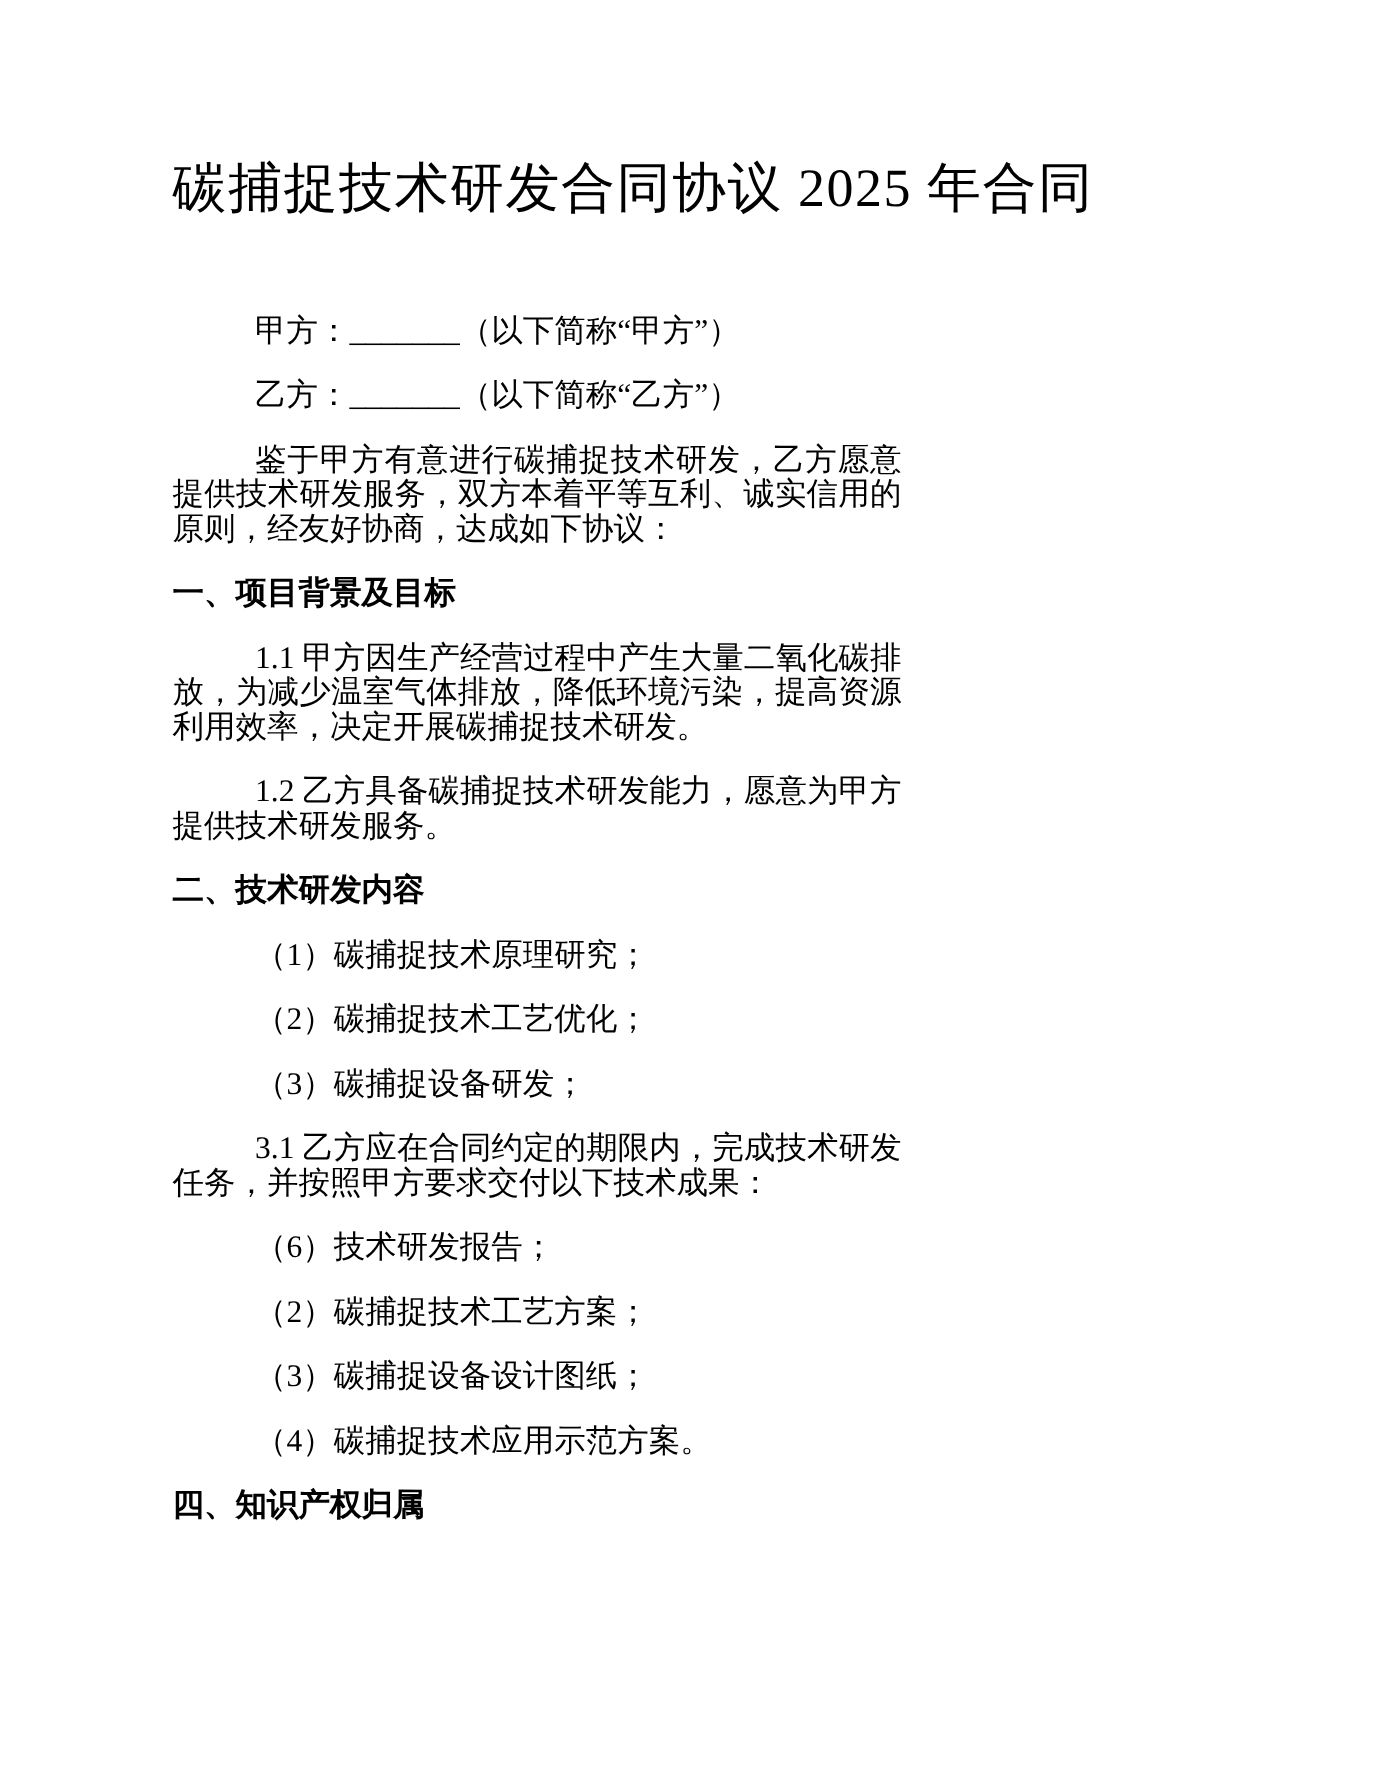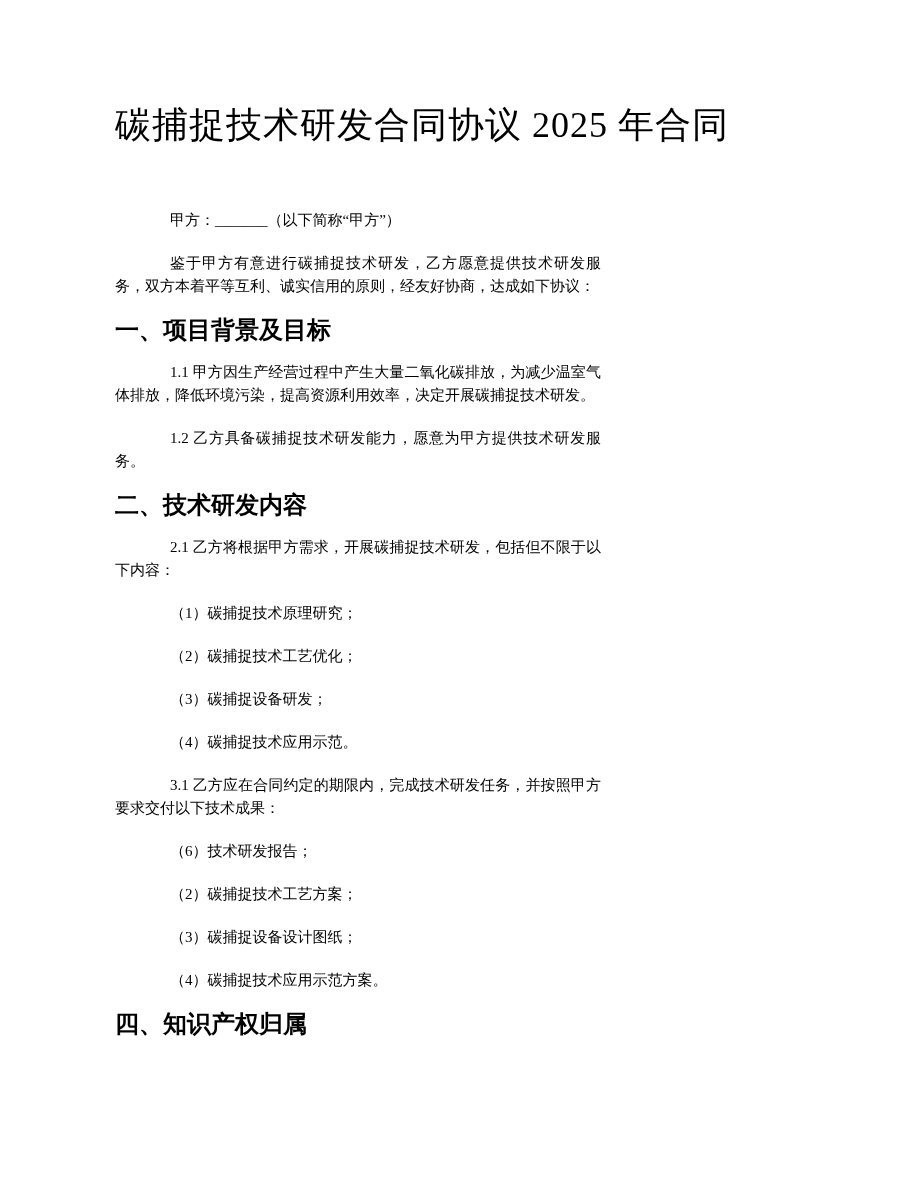--- a/index.html
+++ b/index.html
@@ -24,60 +24,59 @@
   .doc-title {
     font-size: 36px;
     line-height: 44px;
     font-weight: normal;
     text-align: center;
     margin: 0 0 62px 0;
     letter-spacing: 1px;
     white-space: nowrap;
   }
   .para {
-    font-size: 15px;
+    font-size: 21px;
     line-height: 23px;
     margin: 0 16px 20px 0;
     text-indent: 55px;
     text-align: justify;
     font-family: Liberation Serif, serif;
   }
   .section-heading {
     font-family: "Liberation Sans", "DejaVu Sans", sans-serif;
-    font-size: 24px;
+    font-size: 21px;
     line-height: 23px;
     font-weight: bold;
     margin: 0 0 20px 0;
     text-indent: 0;
   }
 </style>
 </head>
 <body>
 
 <div class="doc-page">
 
   <h1 class="doc-title">碳捕捉技术研发合同协议 2025 年合同</h1>
 
   <p class="para">甲方：_______（以下简称“甲方”）</p>
 
+  <p class="para">乙方：_______（以下简称“乙方”）</p>
 
   <p class="para">鉴于甲方有意进行碳捕捉技术研发，乙方愿意提供技术研发服务，双方本着平等互利、诚实信用的原则，经友好协商，达成如下协议：</p>
 
   <h2 class="section-heading">一、项目背景及目标</h2>
 
   <p class="para">1.1 甲方因生产经营过程中产生大量二氧化碳排放，为减少温室气体排放，降低环境污染，提高资源利用效率，决定开展碳捕捉技术研发。</p>
   <p class="para">1.2 乙方具备碳捕捉技术研发能力，愿意为甲方提供技术研发服务。</p>
 
   <h2 class="section-heading">二、技术研发内容</h2>
 
-  <p class="para">2.1 乙方将根据甲方需求，开展碳捕捉技术研发，包括但不限于以下内容：</p>
   <p class="para">（1）碳捕捉技术原理研究；</p>
   <p class="para">（2）碳捕捉技术工艺优化；</p>
   <p class="para">（3）碳捕捉设备研发；</p>
-  <p class="para">（4）碳捕捉技术应用示范。</p>
 
 
   <p class="para">3.1 乙方应在合同约定的期限内，完成技术研发任务，并按照甲方要求交付以下技术成果：</p>
   <p class="para">（6）技术研发报告；</p>
   <p class="para">（2）碳捕捉技术工艺方案；</p>
   <p class="para">（3）碳捕捉设备设计图纸；</p>
   <p class="para">（4）碳捕捉技术应用示范方案。</p>
 
   <h2 class="section-heading">四、知识产权归属</h2>
 

